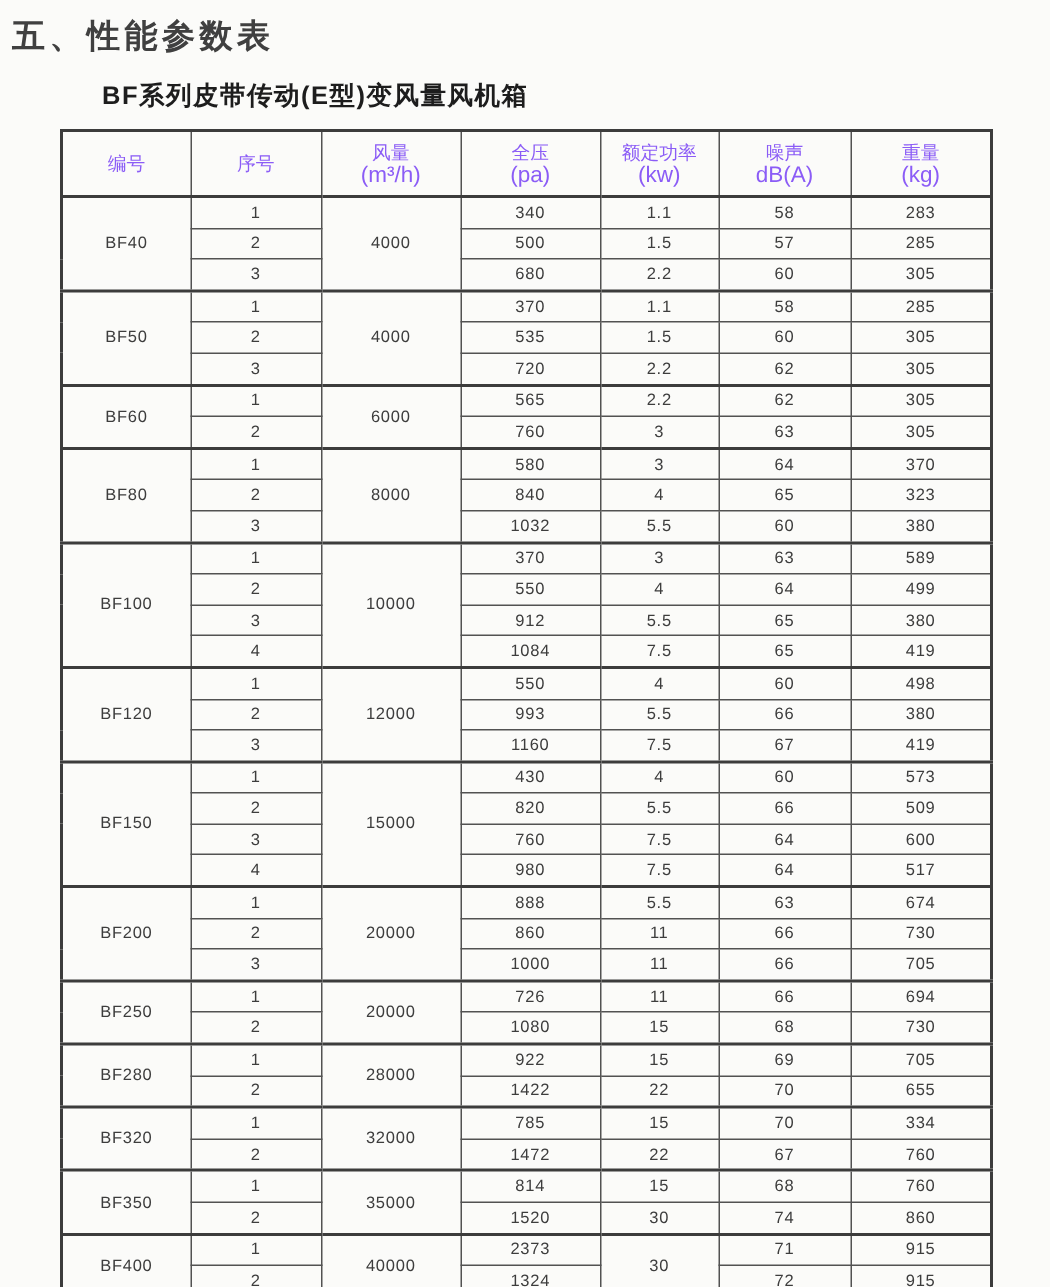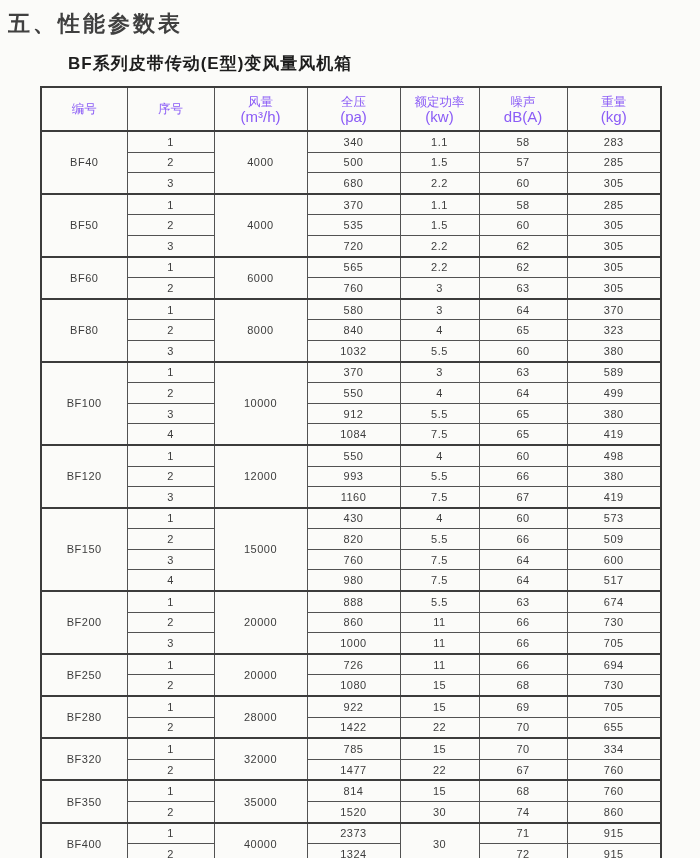--- a/index.html
+++ b/index.html
@@ -332,21 +332,21 @@
           <td rowspan="2">BF320</td>
           <td>1</td>
           <td rowspan="2">32000</td>
           <td>785</td>
           <td>15</td>
           <td>70</td>
           <td>334</td>
         </tr>
         <tr>
           <td>2</td>
-          <td>1477</td>
+          <td>1472</td>
           <td>22</td>
           <td>67</td>
           <td>760</td>
         </tr>
         <tr class="group-start">
           <td rowspan="2">BF350</td>
           <td>1</td>
           <td rowspan="2">35000</td>
           <td>814</td>
           <td>15</td>

